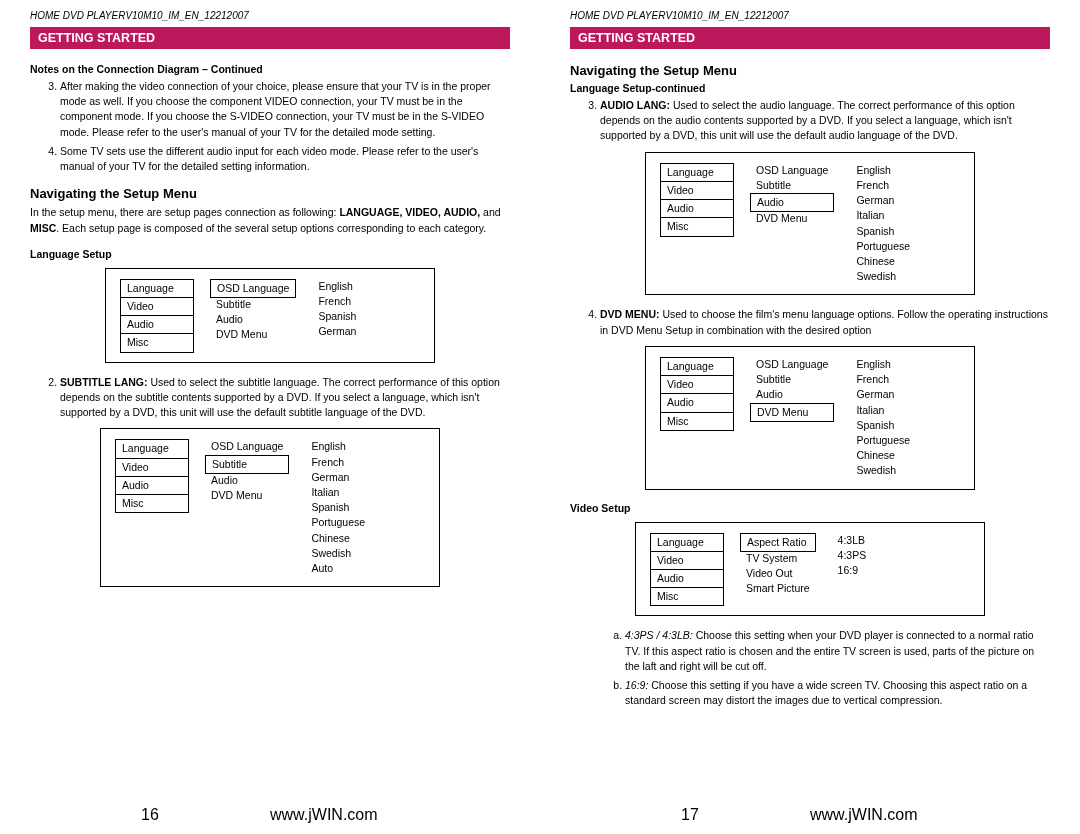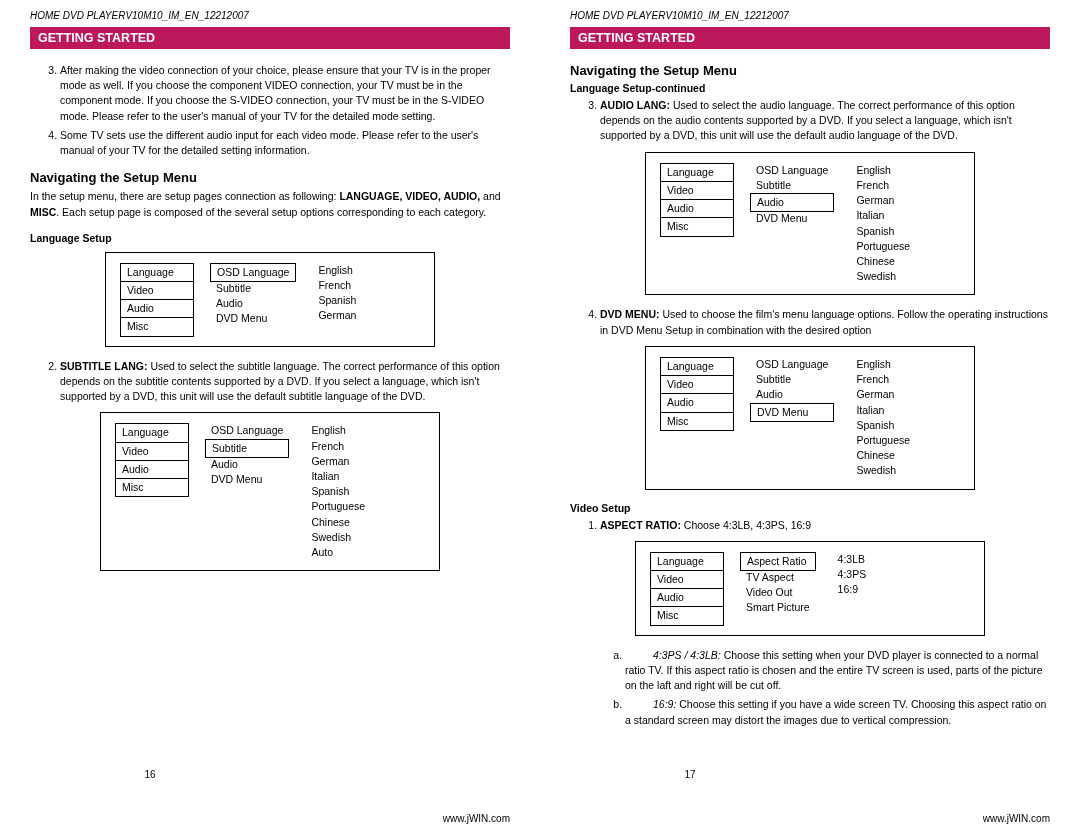--- a/index.html
+++ b/index.html
@@ -11,38 +11,39 @@
 .h2 { font-weight:bold; font-size:13px; margin:12px 0 4px 0; }
 .body-text { font-size:10.5px; line-height:1.45; }
 ol { padding-left:30px; margin:0 0 8px 0; }
 ol li { margin-bottom:4px; font-size:10.5px; line-height:1.45; }
 .sub-ol { list-style-type:lower-alpha; }
 .diagram { border:1px solid #000; margin:8px auto 12px auto; padding:10px 14px; display:flex; gap:16px; width:330px; box-sizing:border-box; font-size:10.5px; line-height:1.45; }
 .diagram .col { display:flex; flex-direction:column; }
 .cell { border:1px solid #000; padding:1px 6px; margin-bottom:-1px; min-width:60px; }
 .cell-plain { padding:0 6px; }
 .stack { display:flex; flex-direction:column; }
-.footer { position:absolute; bottom:10px; left:0; right:0; display:flex; justify-content:space-between; padding:0 30px; font-size:10px; }
+.footer { position:absolute; bottom:10px; left:0; right:0; display:flex; justify-content:space-between; padding:0 30px; font-size:16px; }
 .footer .pg { width:50%; text-align:center; }
-.footer .site { width:50%; text-align:right;margin-top:44px; }
+.footer .site { width:50%; text-align:left; }
 strong { font-weight:bold; }
-em { font-style:italic;margin-left:28px; }
+em { font-style:italic; }
 </style>
 </head>
 <body>
 
 <div class="spread">
 
   <div class="page">
     <div class="header-row">
       <span>HOME DVD PLAYER</span>
       <span>V10M10_IM_EN_12212007</span>
     </div>
     <div class="section-bar">GETTING STARTED</div>
 
+    <div class="sub-heading">Notes on the Connection Diagram – Continued</div>
     <ol start="3">
       <li>After making the video connection of your choice, please ensure that your TV is in the proper mode as well. If you choose the component VIDEO connection, your TV must be in the component mode. If you choose the S-VIDEO connection, your TV must be in the S-VIDEO mode. Please refer to the user's manual of your TV for the detailed mode setting.</li>
       <li>Some TV sets use the different audio input for each video mode. Please refer to the user's manual of your TV for the detailed setting information.</li>
     </ol>
 
     <div class="h2">Navigating the Setup Menu</div>
     <div class="body-text">
       <span>In the setup menu, there are setup pages connection as following: </span><strong>LANGUAGE, VIDEO, AUDIO,</strong><span> and </span><strong>MISC</strong><span>. Each setup page is composed of the several setup options corresponding to each category.</span>
     </div>
 
@@ -180,38 +181,33 @@
         <div class="cell-plain">German</div>
         <div class="cell-plain">Italian</div>
         <div class="cell-plain">Spanish</div>
         <div class="cell-plain">Portuguese</div>
         <div class="cell-plain">Chinese</div>
         <div class="cell-plain">Swedish</div>
       </div>
     </div>
 
     <div class="sub-heading">Video Setup</div>
-    <ol>
-      <li>
-        <strong>ASPECT RATIO:</strong><span> Choose 4:3LB, 4:3PS, 16:9</span>
-      </li>
-    </ol>
 
     <div class="diagram" style="width:350px">
       <div class="col">
         <div class="stack">
           <div class="cell">Language</div>
           <div class="cell">Video</div>
           <div class="cell">Audio</div>
           <div class="cell">Misc</div>
         </div>
       </div>
       <div class="col">
         <div class="cell">Aspect Ratio</div>
-        <div class="cell-plain">TV Aspect</div>
+        <div class="cell-plain">TV System</div>
         <div class="cell-plain">Video Out</div>
         <div class="cell-plain">Smart Picture</div>
       </div>
       <div class="col">
         <div class="cell-plain">4:3LB</div>
         <div class="cell-plain">4:3PS</div>
         <div class="cell-plain">16:9</div>
       </div>
     </div>
 

